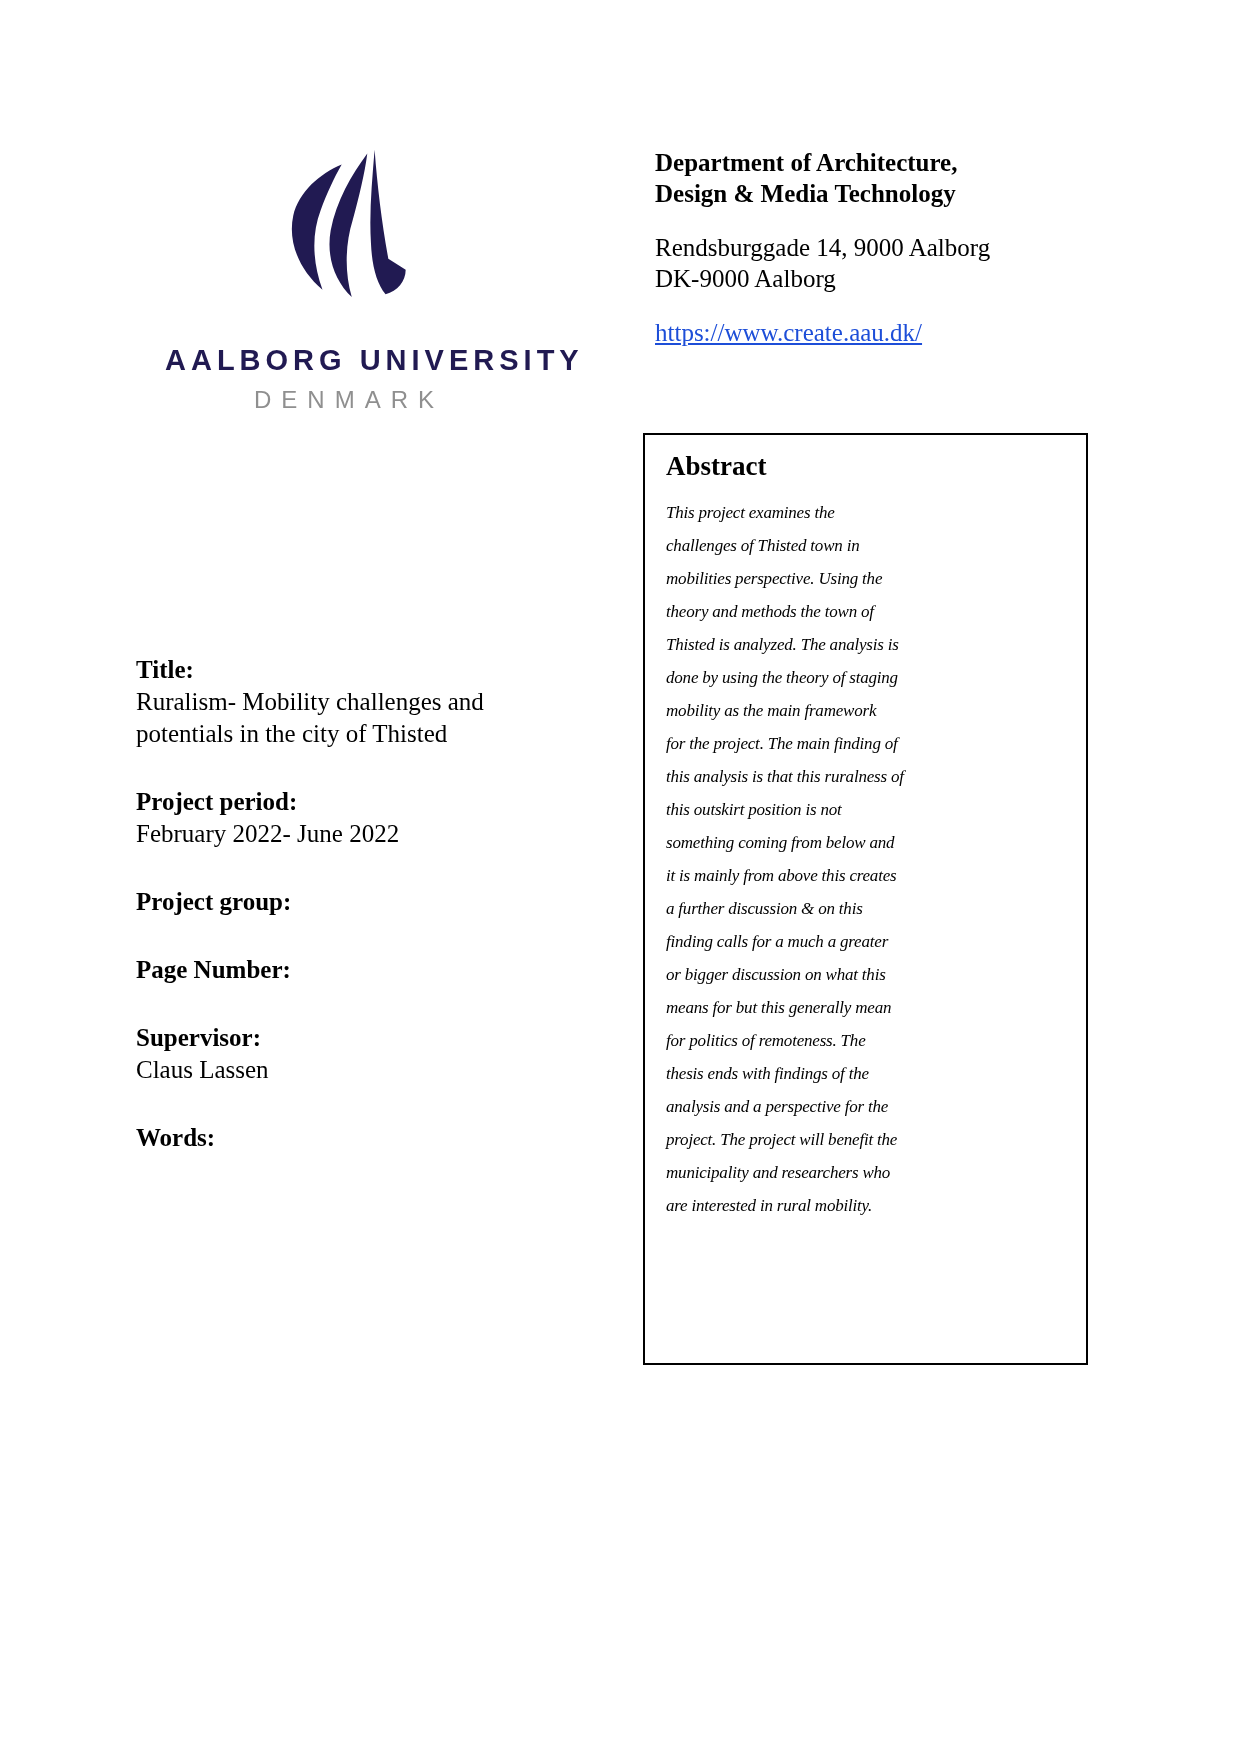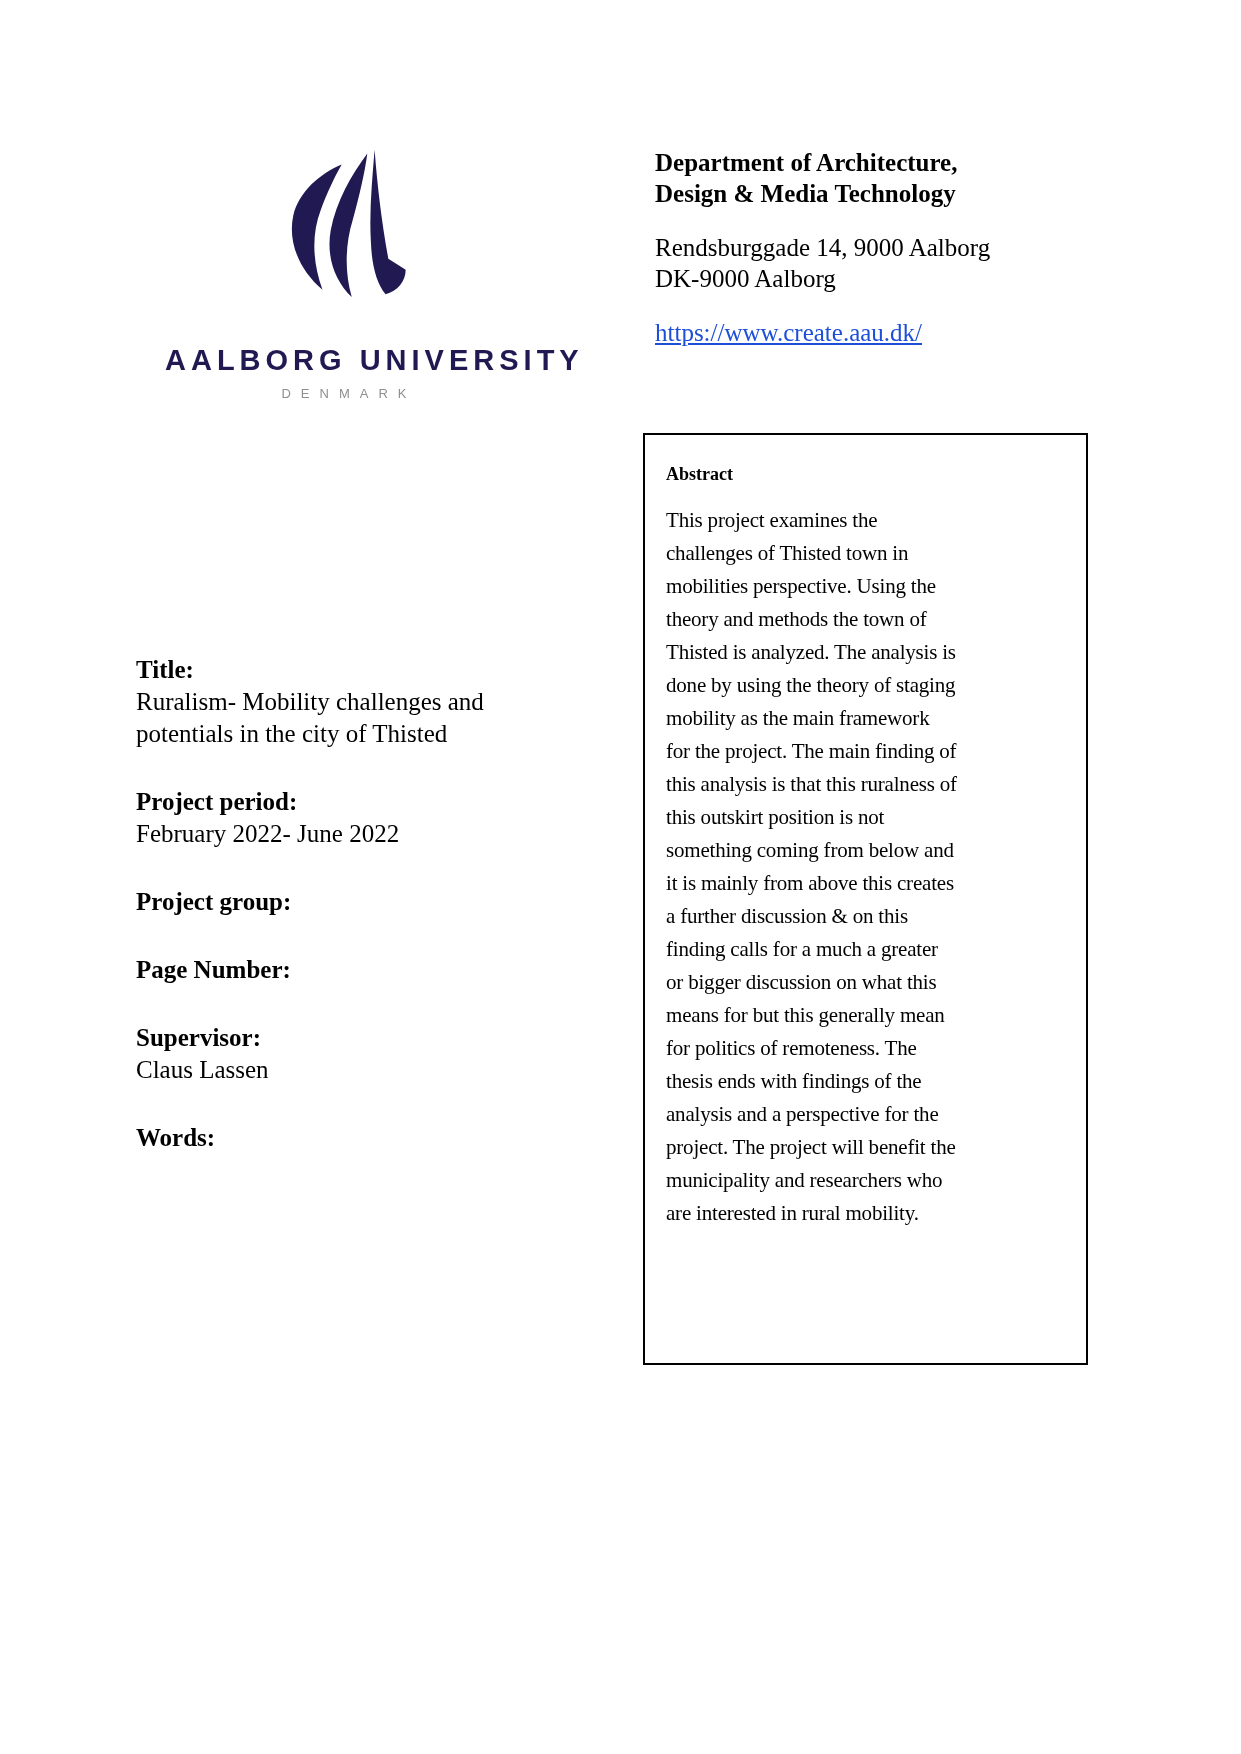--- a/index.html
+++ b/index.html
@@ -33,21 +33,21 @@
     font-weight: 700;
     font-size: 29px;
     letter-spacing: 5px;
     color: #211a52;
     white-space: nowrap;
   }
   .logo-country {
     margin-top: 9px;
     font-family: "Liberation Sans", sans-serif;
     font-weight: 400;
-    font-size: 13px;
+    font-size: 24px;
     letter-spacing: 10px;
     color: #8f8f8f;
     white-space: nowrap;
   }
 
   
   .dept-block {
     position: absolute;
     left: 655px;
     top: 147px;
@@ -81,29 +81,30 @@
     left: 643px;
     top: 433px;
     width: 445px;
     height: 932px;
     box-sizing: border-box;
     border: 2px solid #000000;
     padding: 15px 14px 0 21px;
   }
   .abstract-title {
     font-weight: 700;
-    font-size: 18px;
+    font-size: 27px;
     line-height: 32px;
-    margin: 8px 0 14px 0;
+    margin: 0 0 14px 0;
   }
   .abstract-body {
-    font-size: 21px;
+    font-size: 17px;
     line-height: 33px;
     letter-spacing: -0.2px;
     white-space: pre-line;
+    font-style: italic;
   }
 </style>
 </head>
 <body>
 
 <div class="page">
 
   <div class="logo-block">
     <svg class="logo-swoosh" viewBox="0 0 140 160" aria-hidden="true">
       <path fill="#211a52" d="M62 16 C38 26, 15 46, 9 72 C3 100, 15 131, 41 153 C30 123, 29 92, 39 66 C46 47, 54 30, 62 16 Z"></path>

